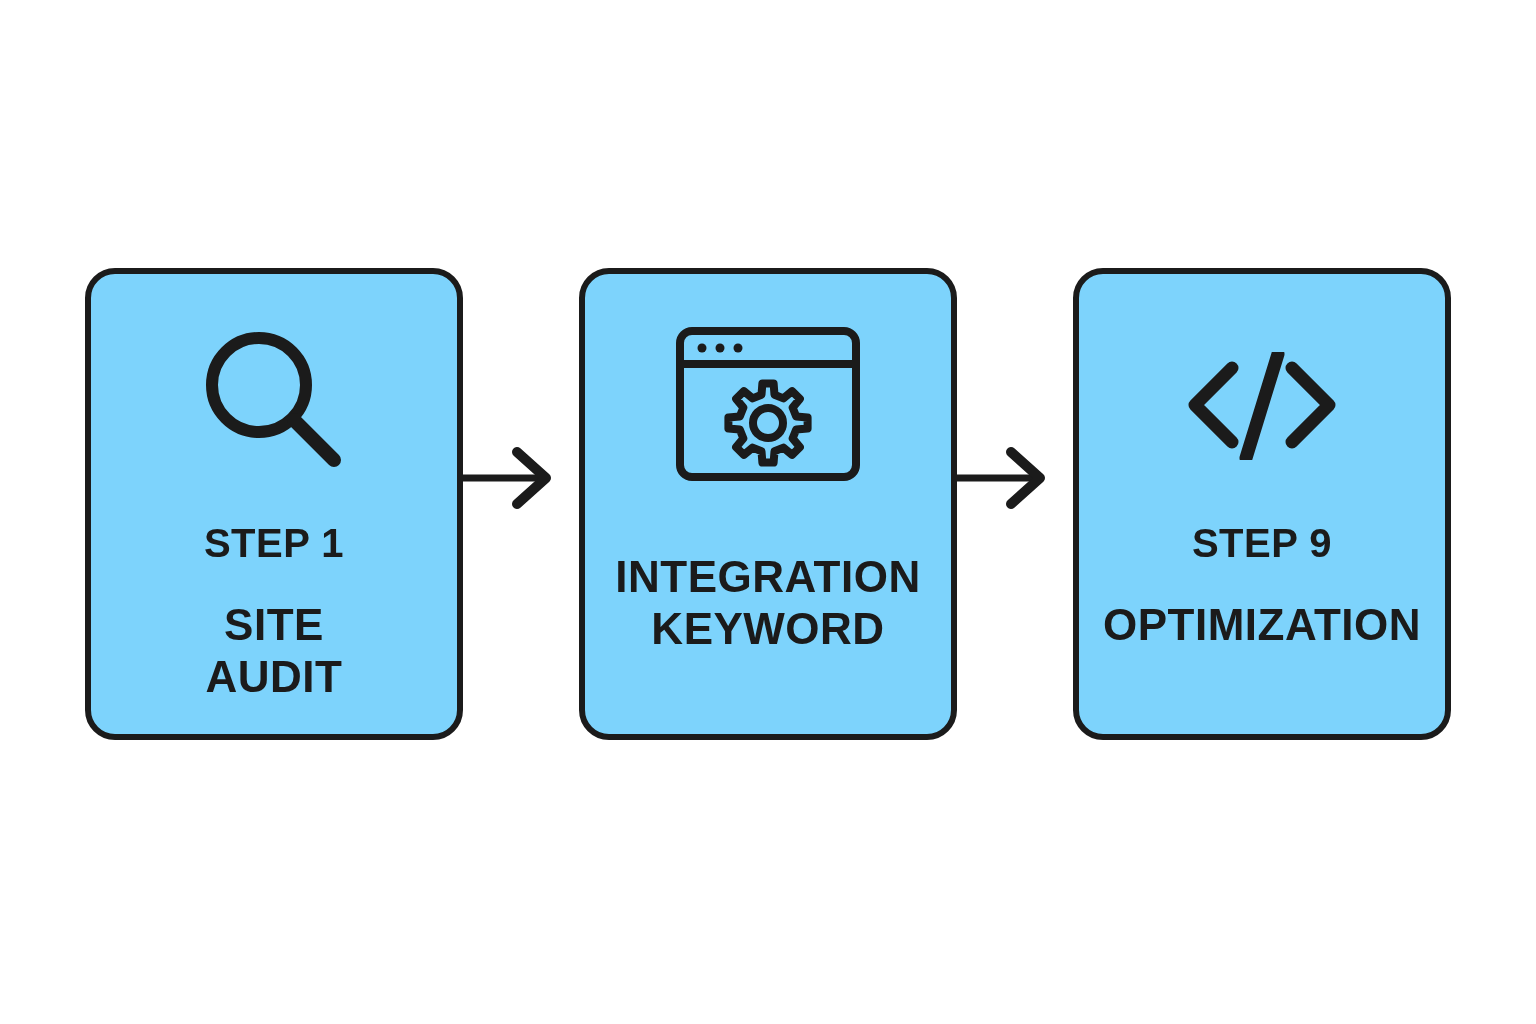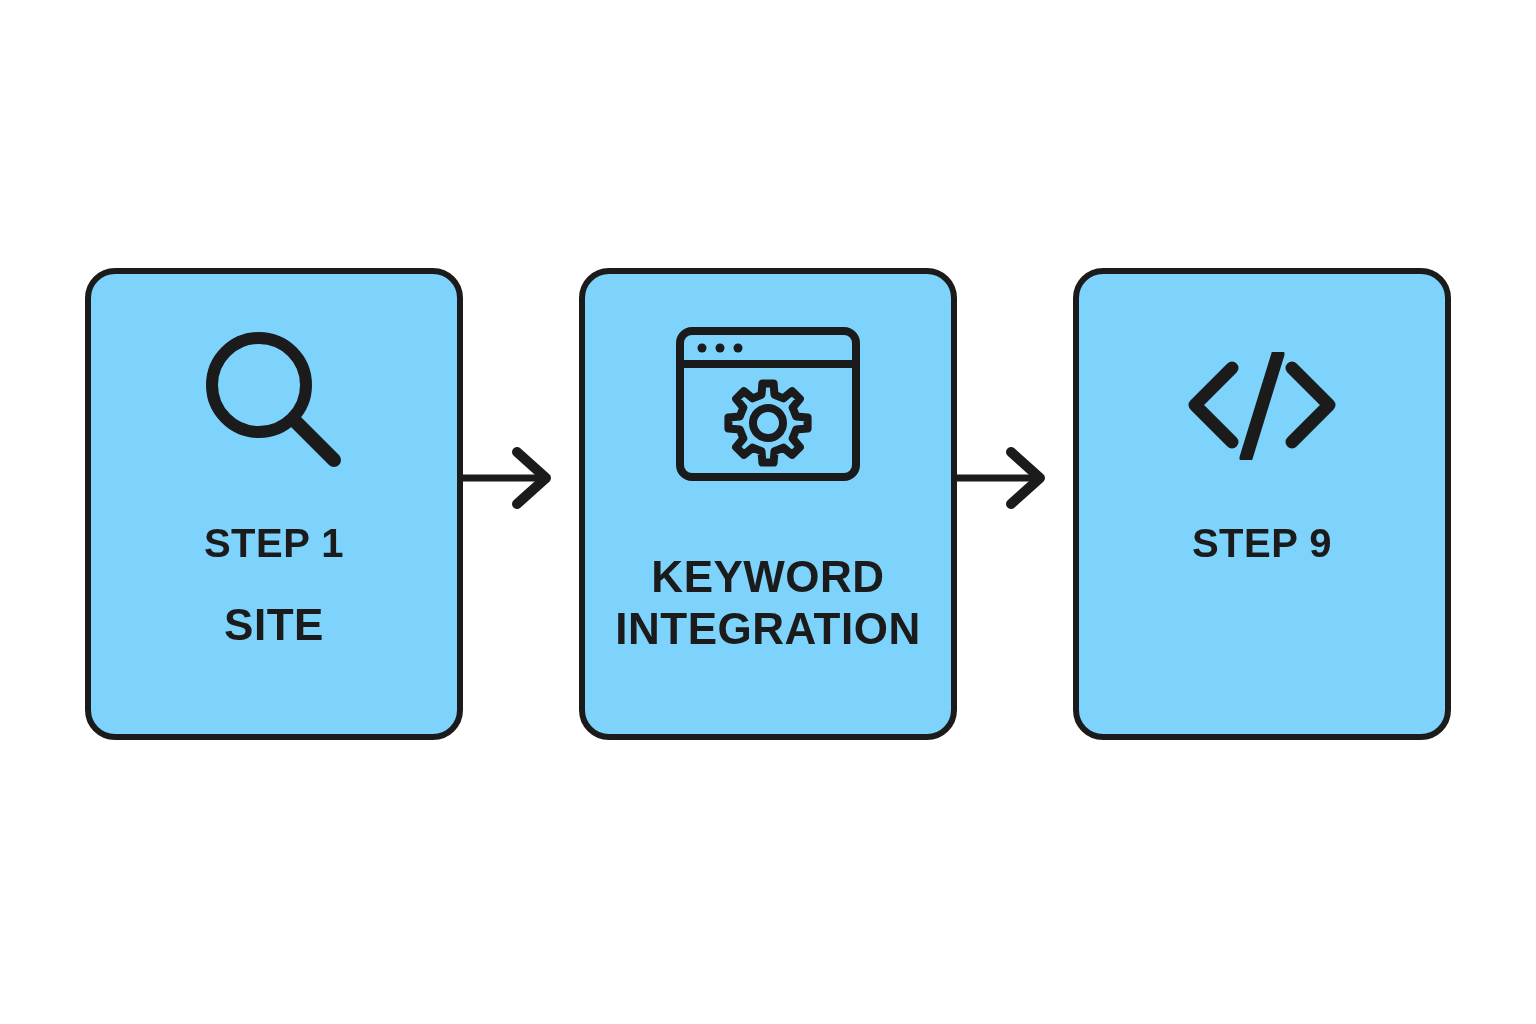--- a/index.html
+++ b/index.html
@@ -83,20 +83,21 @@
       <span class="mt6">
         <svg width="150" height="150" viewBox="0 0 150 150">
           <circle class="stroke" cx="60" cy="60" r="47" stroke-width="12"></circle>
           <line class="stroke" x1="95" y1="95" x2="135" y2="135" stroke-width="14" stroke-linecap="round"></line>
         </svg>
       </span>
     </div>
     <div class="step-label">STEP 1</div>
     <div class="step-title">
       <div>SITE</div>
+      <div>AUDIT</div>
     </div>
   </div>
 
   <div class="connector">
     <span>
       <svg width="116" height="80" viewBox="0 0 116 80">
         <line class="stroke" x1="0" y1="40" x2="80" y2="40" stroke-width="7"></line>
         <polyline class="stroke" points="54,14 83,40 54,66" stroke-width="10" stroke-linecap="round" stroke-linejoin="round"></polyline>
       </svg>
     </span>
@@ -120,22 +121,22 @@
               L-28.2 6.5 L-39.6 5.6 L-39.6 -5.6 L-28.2 -6.5
               L-24.6 -15.4 L-31.9 -24.1 L-24.1 -31.9 L-15.4 -24.6
               L-6.5 -28.2 L-5.6 -39.6 L5.6 -39.6 L6.5 -28.2
               L15.4 -24.6 L24.1 -31.9 L31.9 -24.1 L24.6 -15.4 Z"></path>
             <circle class="stroke" cx="0" cy="0" r="15" stroke-width="8"></circle>
           </g>
         </svg>
       </span>
     </div>
     <div class="step-title">
+      <div>INTEGRATION</div>
       <div>KEYWORD</div>
-      <div>INTEGRATION</div>
     </div>
   </div>
 
   <div class="connector">
     <span>
       <svg width="116" height="80" viewBox="0 0 116 80">
         <line class="stroke" x1="0" y1="40" x2="80" y2="40" stroke-width="7"></line>
         <polyline class="stroke" points="54,14 83,40 54,66" stroke-width="10" stroke-linecap="round" stroke-linejoin="round"></polyline>
       </svg>
     </span>
@@ -146,16 +147,17 @@
       <span class="mt18">
         <svg width="148" height="108" viewBox="0 0 148 108">
           <polyline class="stroke" points="44,16 7,53 44,90" stroke-width="13" stroke-linecap="round" stroke-linejoin="round"></polyline>
           <polyline class="stroke" points="104,16 141,53 104,90" stroke-width="13" stroke-linecap="round" stroke-linejoin="round"></polyline>
           <line class="stroke" x1="90" y1="2" x2="58" y2="106" stroke-width="13" stroke-linecap="round"></line>
         </svg>
       </span>
     </div>
     <div class="step-label">STEP 9</div>
     <div class="step-title">
+      <div>OPTIMIZATION</div>
     </div>
   </div>
 
 </div>
 
 </body></html>

